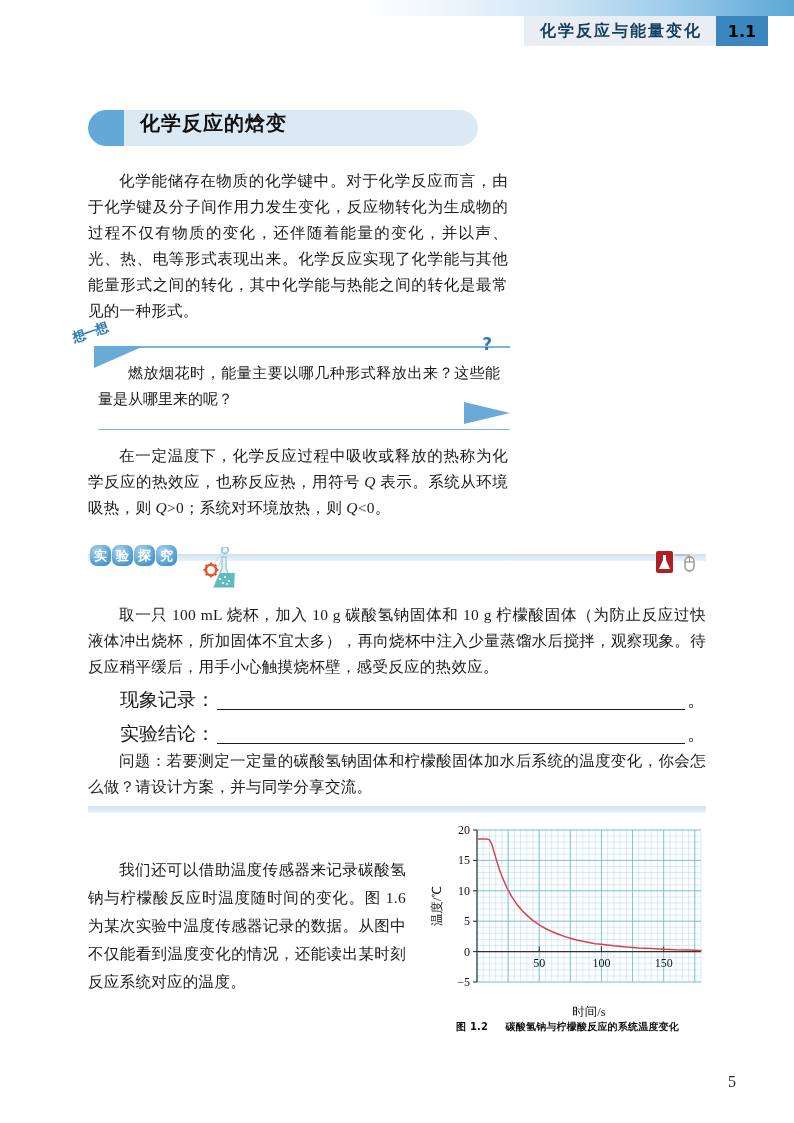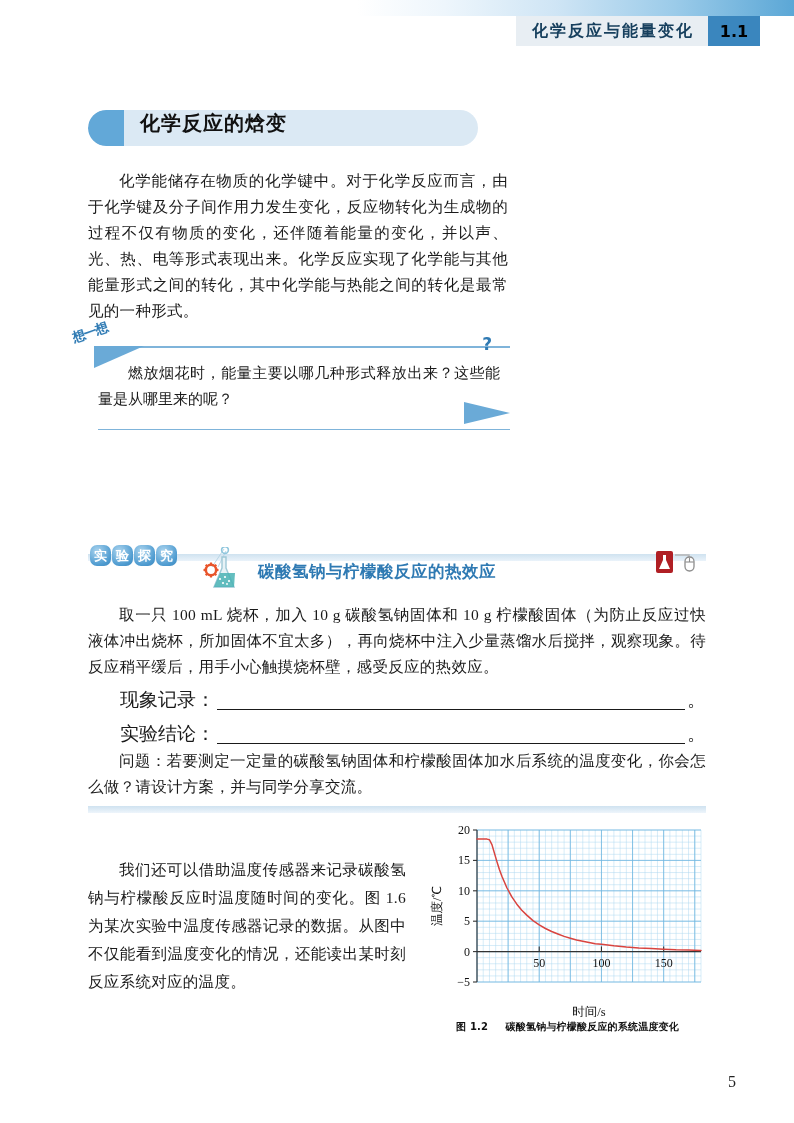--- a/index.html
+++ b/index.html
@@ -23,21 +23,21 @@
     left: 0; top: 0;
     width: 794px; height: 16px;
     background: linear-gradient(to right,
         #ffffff 0%, #ffffff 45%, #eef6fc 56%,
         #cfe5f5 70%, #9bcbe9 85%, #5ba7d6 100%);
   }
 
   
   .runhead {
     position: absolute;
-    right: 34px; top: 16px;
+    right: 26px; top: 16px;
     display: flex;
     align-items: stretch;
     height: 30px;
   }
   .runhead-title {
     background: #e8eef3;
     color: #17405e;
     font-family: "DejaVu Sans", sans-serif;
     font-weight: bold;
     font-size: 16px;
@@ -293,20 +293,21 @@
   <div class="think">
     <div class="think-rule-top"></div>
     <div class="think-tri"></div>
     <div class="think-tag">想一想</div>
     <div class="think-q">?</div>
     <div class="think-text">燃放烟花时，能量主要以哪几种形式释放出来？这些能量是从哪里来的呢？</div>
     <div class="think-arrow"></div>
     <div class="think-rule-bottom"></div>
   </div>
 
+  <div class="body-col" style="top:443px; text-indent:2em;"><span>在一定温度下，化学反应过程中吸收或释放的热称为化学反应的热效应，也称反应热，用符号 </span><span class="ital">Q</span><span> 表示。系统从环境吸热，则 </span><span class="ital">Q</span><span>&gt;0；系统对环境放热，则 </span><span class="ital">Q</span><span>&lt;0。</span></div>
 
   <div class="exp-head">
     <div class="exp-rule"></div>
     <div class="exp-badges">
       <div class="exp-badge">实</div>
       <div class="exp-badge">验</div>
       <div class="exp-badge">探</div>
       <div class="exp-badge">究</div>
     </div>
 
@@ -331,21 +332,20 @@
         <path d="M26 10 L30 10 L30 21 L38 40 L18 40 L26 21 Z" fill="#e7f2f6" stroke="#9ec8d6" stroke-width="1.4"></path>
         <path d="M24.2 26 L39 26 L38 40 L18 40 Z" fill="#49b3b4" opacity="0.85"></path>
         <circle cx="24" cy="32" r="1.1" fill="#ffffff"></circle>
         <circle cx="29" cy="30" r="1.1" fill="#ffffff"></circle>
         <circle cx="33" cy="34" r="1.1" fill="#ffffff"></circle>
         <circle cx="27" cy="36" r="1.1" fill="#ffffff"></circle>
         <circle cx="31" cy="37" r="0.9" fill="#ffffff"></circle>
       </svg>
     </div>
 
-    <div class="exp-title">碳酸氢钠与柠檬酸反应的热效应</div>
 
     <div class="exp-icons">
       <svg width="50" height="30" viewBox="0 0 50 30">
         <g>
           <rect x="0" y="2" width="17" height="22" rx="2" fill="#b01f24"></rect>
           <path d="M7 6 L10 6 L10 11 L14 20 L3 20 L7 11 Z" fill="#ffffff"></path>
         </g>
         <g>
           <path d="M19 6 L33 6 L33 22" fill="none" stroke="#b5b5b5" stroke-width="1.4"></path>
           <rect x="29" y="8" width="9" height="14" rx="4.4" fill="#ffffff" stroke="#8d8d8d" stroke-width="1.3"></rect>

